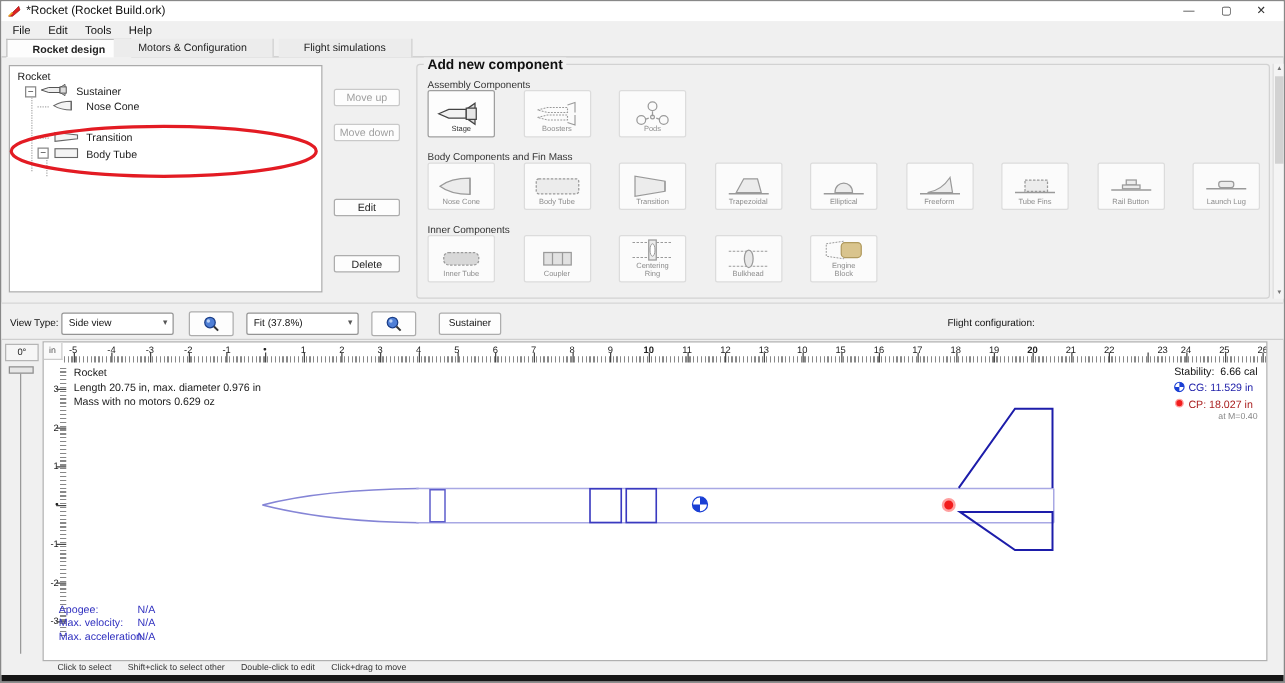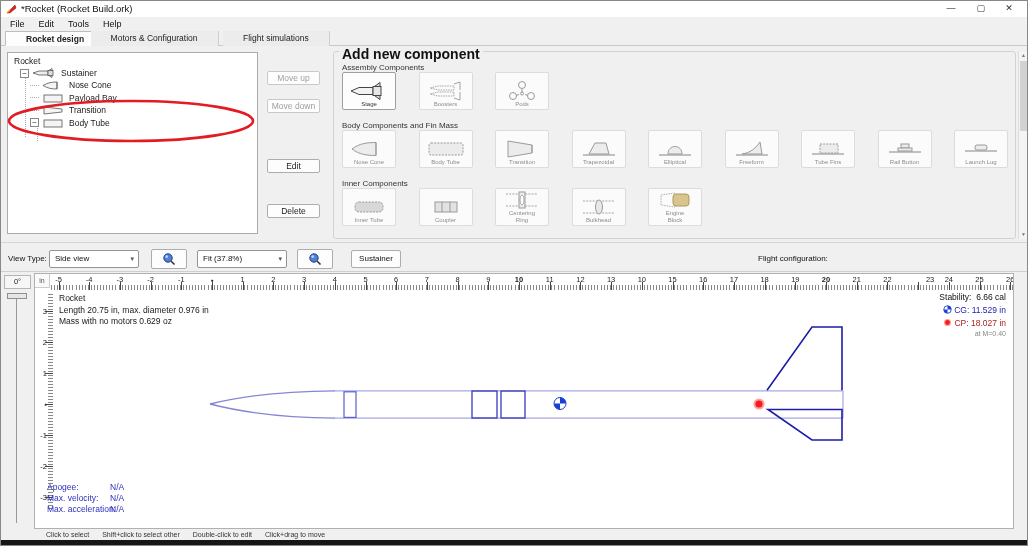--- a/index.html
+++ b/index.html
@@ -35,21 +35,21 @@
   .dotline { border-top:1px dotted #aaa; height:0; flex:none; }
   .vdot { border-left:1px dotted #aaa; width:0; }
 
   
   .act-btn { left:266px; width:53px; height:14px; background:#fdfdfd; border:1px solid #adadad; border-radius:2px;
              font-size:8.5px; text-align:center; line-height:12px; color:#222; }
   .act-btn.disabled { color:#9f9f9f; border-color:#c9c9c9; }
 
   
   .groupbox { left:332px; top:50px; width:683px; height:188px; border:1px solid #d2d2d2; border-radius:3px; }
-  .group-title { left:338px; top:45px; font-size:14px; font-weight:bold; color:#111; background:#f0f0f0; padding:0 3px; }
+  .group-title { left:338px; top:45px; font-size:11px; font-weight:bold; color:#111; background:#f0f0f0; padding:0 3px; }
   .section-label { position:absolute; font-size:8px; color:#333; }
   .comp-btn { position:absolute; width:54px; height:38px; background:#fbfbfb; border:1px solid #dcdcdc; border-radius:2px;
               display:flex; flex-direction:column; align-items:center; justify-content:flex-end; padding-bottom:2px; }
   .comp-btn.en { border-color:#9f9f9f; background:#fdfdfd; }
   .comp-btn .ic { height:20px; display:flex; align-items:center; }
   .comp-btn .lb { font-size:6px; color:#8d8d8d; text-align:center; line-height:6.5px; }
   .comp-btn.en .lb { color:#333; }
 
   
   .scroll { left:1017px; top:50px; width:9px; height:188px; background:#f4f4f4; border-left:1px solid #dcdcdc; }
@@ -78,21 +78,21 @@
   .hruler-num { position:absolute; top:1px; transform:translateX(-50%); font-size:7.5px; color:#222; }
   .hticks { position:absolute; left:16px; top:11px; width:962px; height:5px;
             background:repeating-linear-gradient(90deg,#888 0 1px,transparent 1px 3.07px); }
   .htick-major { position:absolute; top:8px; width:1px; height:8px; background:#444; }
   .vruler-num { position:absolute; left:0; width:12px; text-align:right; transform:translateY(-50%); font-size:7.5px; color:#222; }
   .vticks { position:absolute; left:13px; top:20px; width:5px; height:216px;
             background:repeating-linear-gradient(180deg,#888 0 1px,transparent 1px 3.1px); }
   .vtick-major { position:absolute; left:10px; height:1px; width:8px; background:#444; }
 
   .info-line { font-size:8.5px; color:#1a1a1a; line-height:11.5px; white-space:nowrap; }
-  .stab-line { font-size:8.5px; line-height:13px; text-align:right; white-space:nowrap;margin-left:15px; }
+  .stab-line { font-size:8.5px; line-height:13px; text-align:left; white-space:nowrap;margin-left:15px; }
   .mach-line { font-size:7px; color:#888; text-align:right; }
   .sim-row { font-size:8.5px; color:#2f2fbf; line-height:11px; white-space:nowrap; }
   .sim-row .val { position:absolute; left:63px; }
   .hints { left:45px; top:530px; font-size:7px; color:#333; display:flex; gap:13px; }
 
   .darkbar { left:0; top:539px; width:100%; height:7px; background:#161616; }
 </style>
 </head>
 <body>
 
@@ -137,27 +137,20 @@
           </svg></span>
         <span class="tree-label">Sustainer</span>
       </div>
       <div class="tree-row" style="top: 26.4px; padding-left: 22px;">
         <span class="dotline" style="width: 9px;"></span>
         <span class="tree-icon"><svg width="22" height="9" viewBox="0 0 22 9">
             <path d="M1,4.5 C6,1.5 10,1 15,1 L15,8 C10,8 6,7.5 1,4.5 Z" fill="#f4f4f4" stroke="#666" stroke-width="0.9"></path>
             <line x1="15" y1="1" x2="15" y2="8" stroke="#666" stroke-width="0.9"></line>
           </svg></span>
         <span class="tree-label">Nose Cone</span>
-      </div>
-      <div class="tree-row" style="top: 38.8px; padding-left: 22px;">
-        <span class="dotline" style="width: 9px;"></span>
-        <span class="tree-icon"><svg width="22" height="9" viewBox="0 0 22 9">
-            <rect x="2" y="1" width="18" height="7" fill="#f4f4f4" stroke="#666" stroke-width="0.9"></rect>
-          </svg></span>
-        <span class="tree-label">Payload Bay</span>
       </div>
       <div class="tree-row" style="top: 51.2px; padding-left: 22px;">
         <span class="dotline" style="width: 9px;"></span>
         <span class="tree-icon"><svg width="22" height="9" viewBox="0 0 22 9">
             <path d="M2,1 L20,3 L20,6 L2,8 Z" fill="#f4f4f4" stroke="#666" stroke-width="0.9"></path>
           </svg></span>
         <span class="tree-label">Transition</span>
       </div>
       <div class="tree-row" style="top: 63.6px; padding-left: 22px;">
         <span class="expander">−</span>

